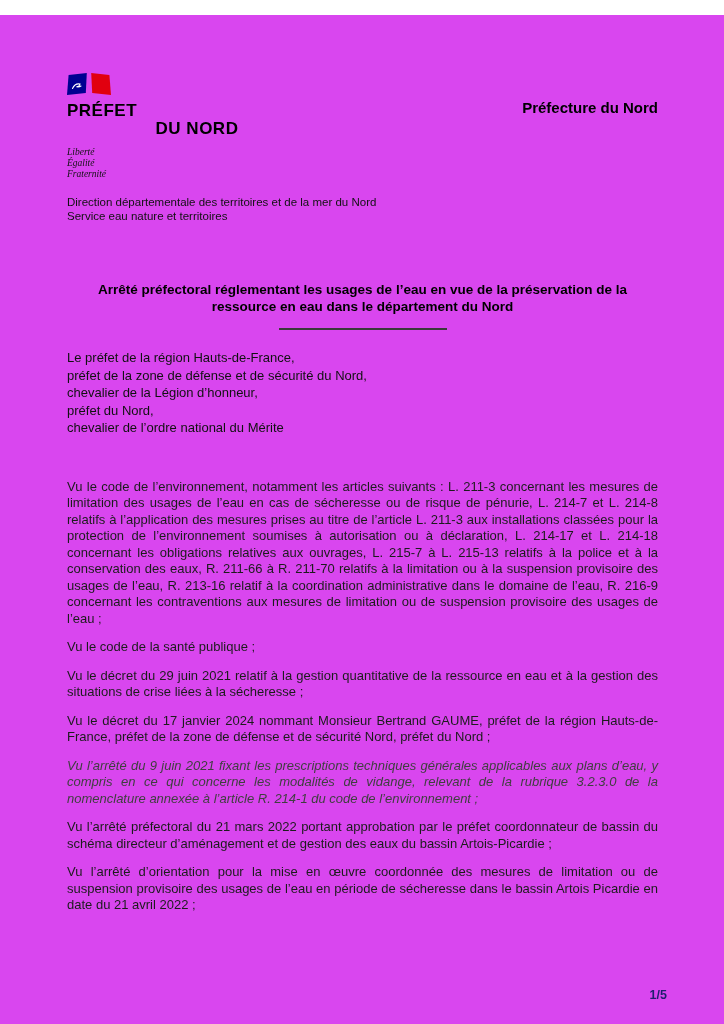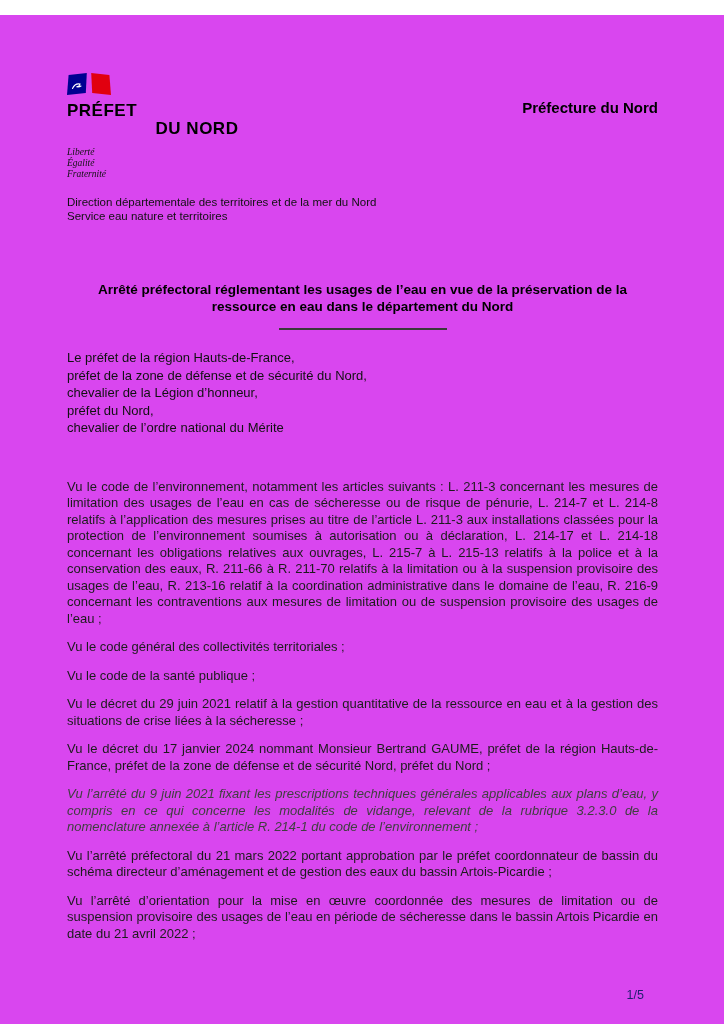--- a/index.html
+++ b/index.html
@@ -88,24 +88,24 @@
     color: #1c1c1c;
   }
   .body-text p { margin: 0 0 12px 0; }
   .body-text p.style-italic {
     font-style: italic;
     color: #3f3f3f;
   }
   
   .page-number {
     position: absolute;
-    right: 80px;
+    right: 57px;
     top: 973px;
     font-size: 12.5px;
-    font-weight: normal;
+    font-weight: bold;
   }
 </style>
 </head>
 <body>
 
 <div class="page">
 
   <div class="header-row">
     <div class="logo-block">
       <svg class="flag-icon" width="44" height="22" viewBox="0 0 44 22" aria-hidden="true">
@@ -147,21 +147,20 @@
 
       <div>préfet du Nord,</div>
 
       <div>chevalier de l’ordre national du Mérite</div>
     </div>
 
   <div class="body-text">
 
       <p class="style-normal">Vu le code de l’environnement, notamment les articles suivants : L. 211-3 concernant les mesures de limitation des usages de l’eau en cas de sécheresse ou de risque de pénurie, L. 214-7 et L. 214-8 relatifs à l’application des mesures prises au titre de l’article L. 211-3 aux installations classées pour la protection de l’environnement soumises à autorisation ou à déclaration, L. 214-17 et L. 214-18 concernant les obligations relatives aux ouvrages, L. 215-7 à L. 215-13 relatifs à la police et à la conservation des eaux, R. 211-66 à R. 211-70 relatifs à la limitation ou à la suspension provisoire des usages de l’eau, R. 213-16 relatif à la coordination administrative dans le domaine de l’eau, R. 216-9 concernant les contraventions aux mesures de limitation ou de suspension provisoire des usages de l’eau ;</p>
 
-      <p class="style-normal">Vu le code général des collectivités territoriales ;</p>
 
       <p class="style-normal">Vu le code de la santé publique ;</p>
 
 
       <p class="style-normal">Vu le décret du 29 juin 2021 relatif à la gestion quantitative de la ressource en eau et à la gestion des situations de crise liées à la sécheresse ;</p>
 
       <p class="style-normal">Vu le décret du 17 janvier 2024 nommant Monsieur Bertrand GAUME, préfet de la région Hauts-de-France, préfet de la zone de défense et de sécurité Nord, préfet du Nord ;</p>
 
       <p class="style-italic">Vu l’arrêté du 9 juin 2021 fixant les prescriptions techniques générales applicables aux plans d’eau, y compris en ce qui concerne les modalités de vidange, relevant de la rubrique 3.2.3.0 de la nomenclature annexée à l’article R. 214-1 du code de l’environnement ;</p>
 

